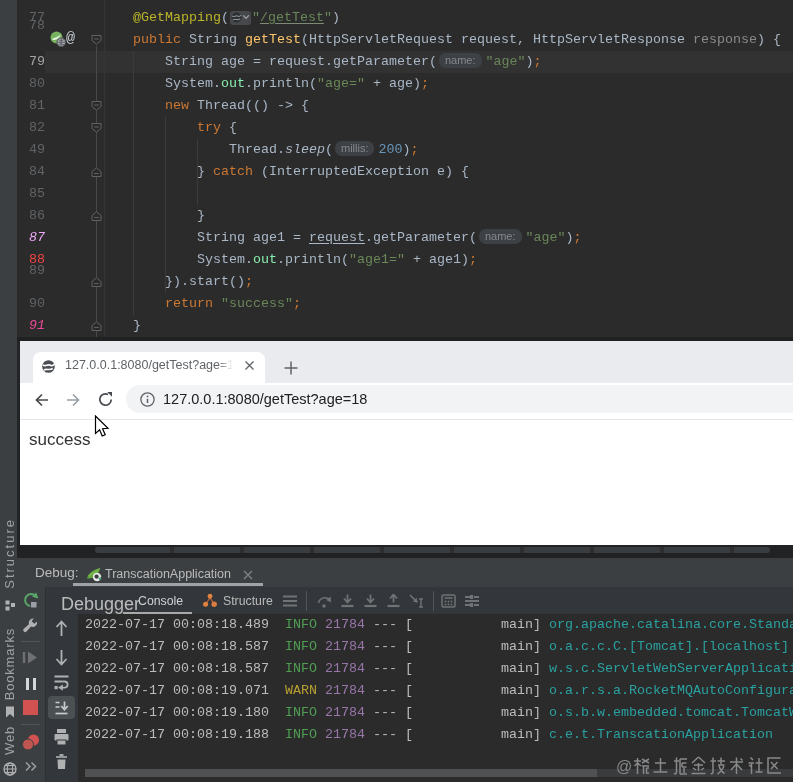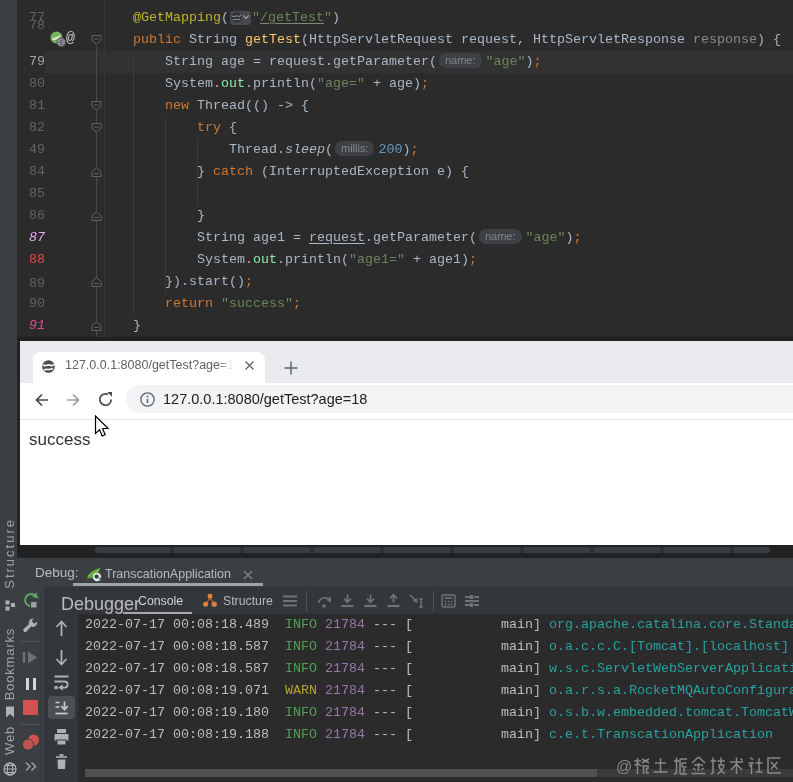--- a/index.html
+++ b/index.html
@@ -38,21 +38,21 @@
 <div class="lno mono" style="top:51px;color:#a4a3a3;">79</div>
 <div class="lno mono" style="top:73px;color:#606366;">80</div>
 <div class="lno mono" style="top:95px;color:#606366;">81</div>
 <div class="lno mono" style="top:117px;color:#606366;">82</div>
 <div class="lno mono" style="top:139px;color:#606366;">49</div>
 <div class="lno mono" style="top:161px;color:#606366;">84</div>
 <div class="lno mono" style="top:183px;color:#606366;">85</div>
 <div class="lno mono" style="top:205px;color:#606366;">86</div>
 <div class="lno mono" style="top:227px;color:#f0abfc;font-style:italic;">87</div>
 <div class="lno mono" style="top:249px;color:#ef4444;">88</div>
-<div class="lno mono" style="top:273px;color:#606366;">89</div>
+<div class="lno mono" style="top:260px;color:#606366;">89</div>
 <div class="lno mono" style="top:293px;color:#606366;">90</div>
 <div class="lno mono" style="top:315px;color:#ec4899;font-style:italic;">91</div>
   <div class="abs" style="left:96px;top:46px;width:1px;height:295px;background:#47494b;"></div>
   <svg class="abs" style="left:91px;top:35px;" width="11" height="10" viewBox="0 0 11 10">
       <path d="M1 0.5 L10 0.5 L10 5.5 L5.5 9.2 L1 5.5 Z" fill="#2b2b2b" stroke="#5f6265"></path>
       <path d="M3.2 4 H7.8" stroke="#5f6265"></path>
     </svg>
 <svg class="abs" style="left:91px;top:101px;" width="11" height="10" viewBox="0 0 11 10">
       <path d="M1 0.5 L10 0.5 L10 5.5 L5.5 9.2 L1 5.5 Z" fill="#2b2b2b" stroke="#5f6265"></path>
       <path d="M3.2 4 H7.8" stroke="#5f6265"></path>

